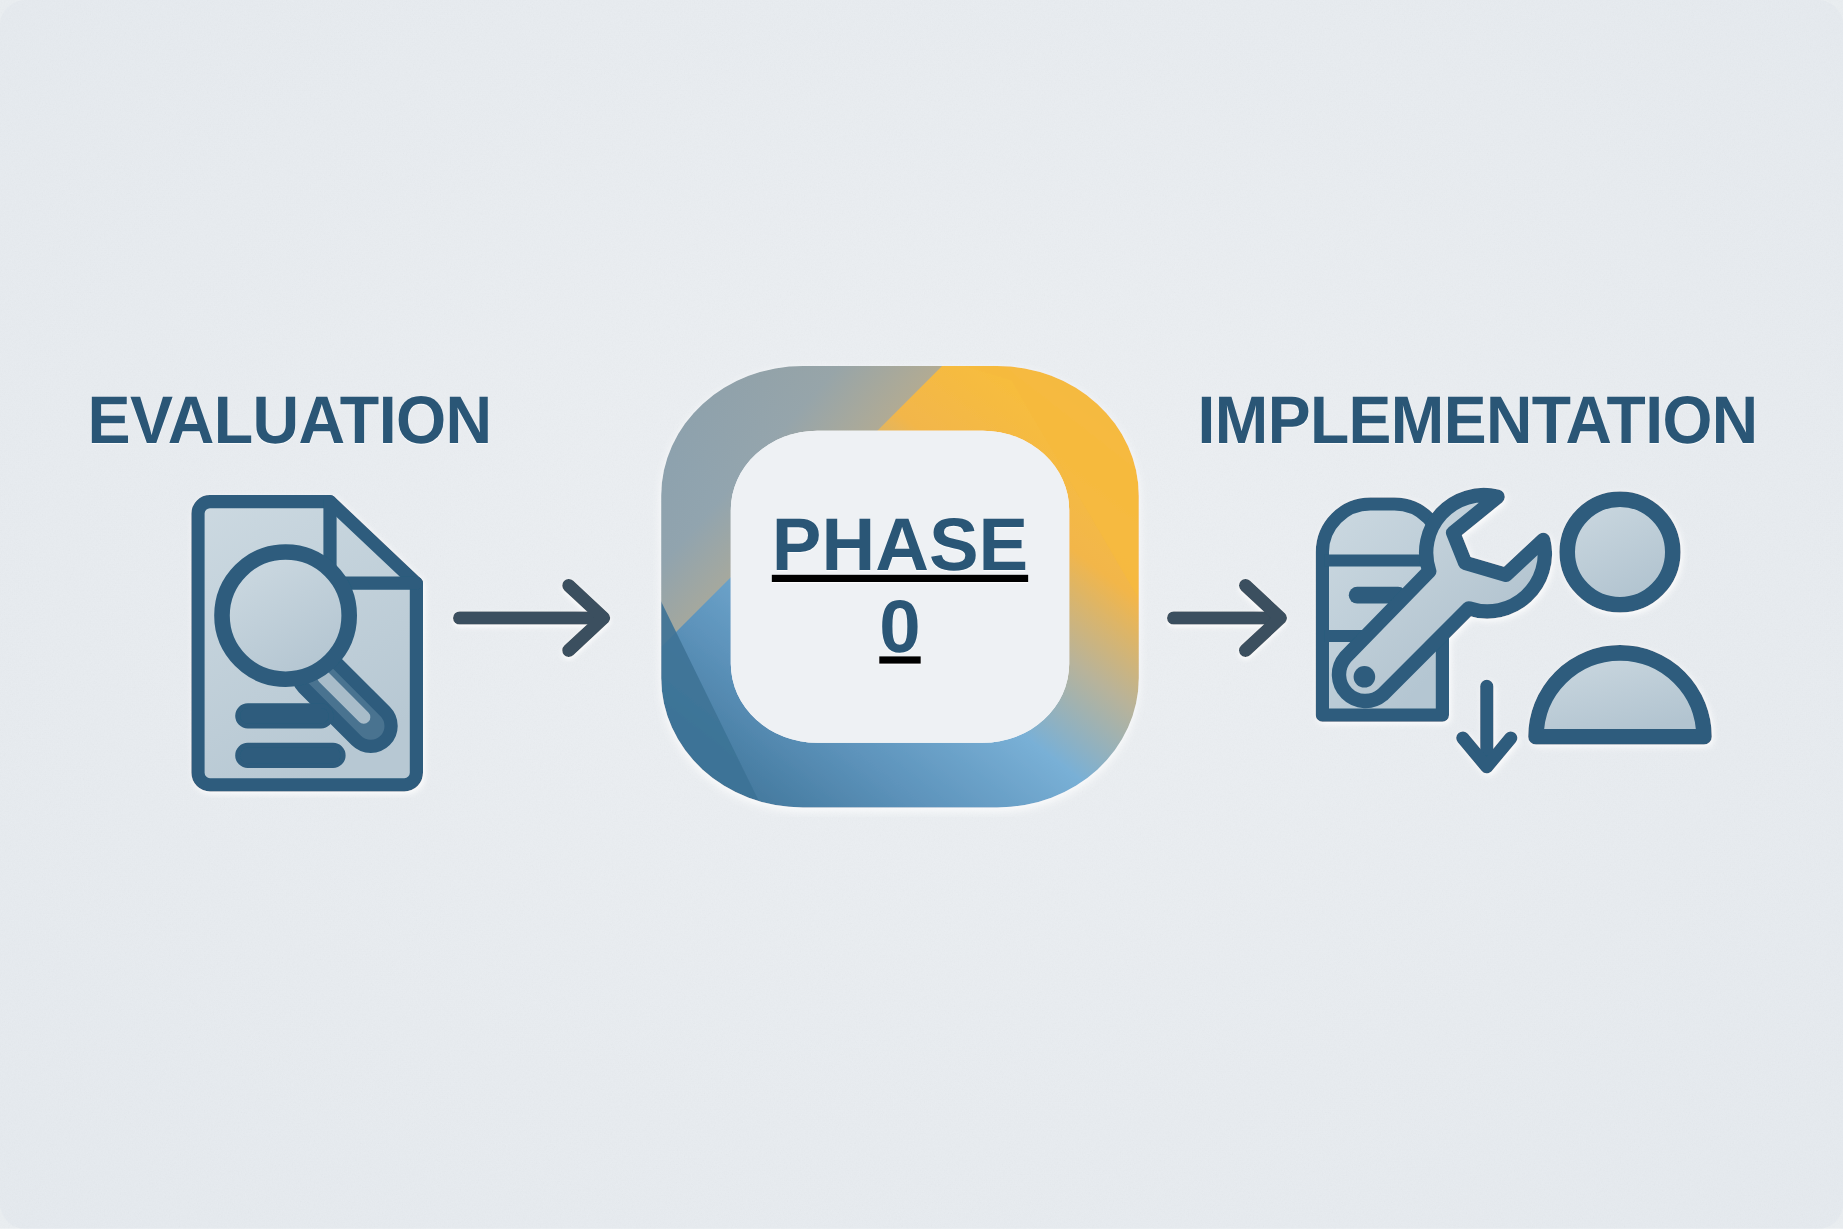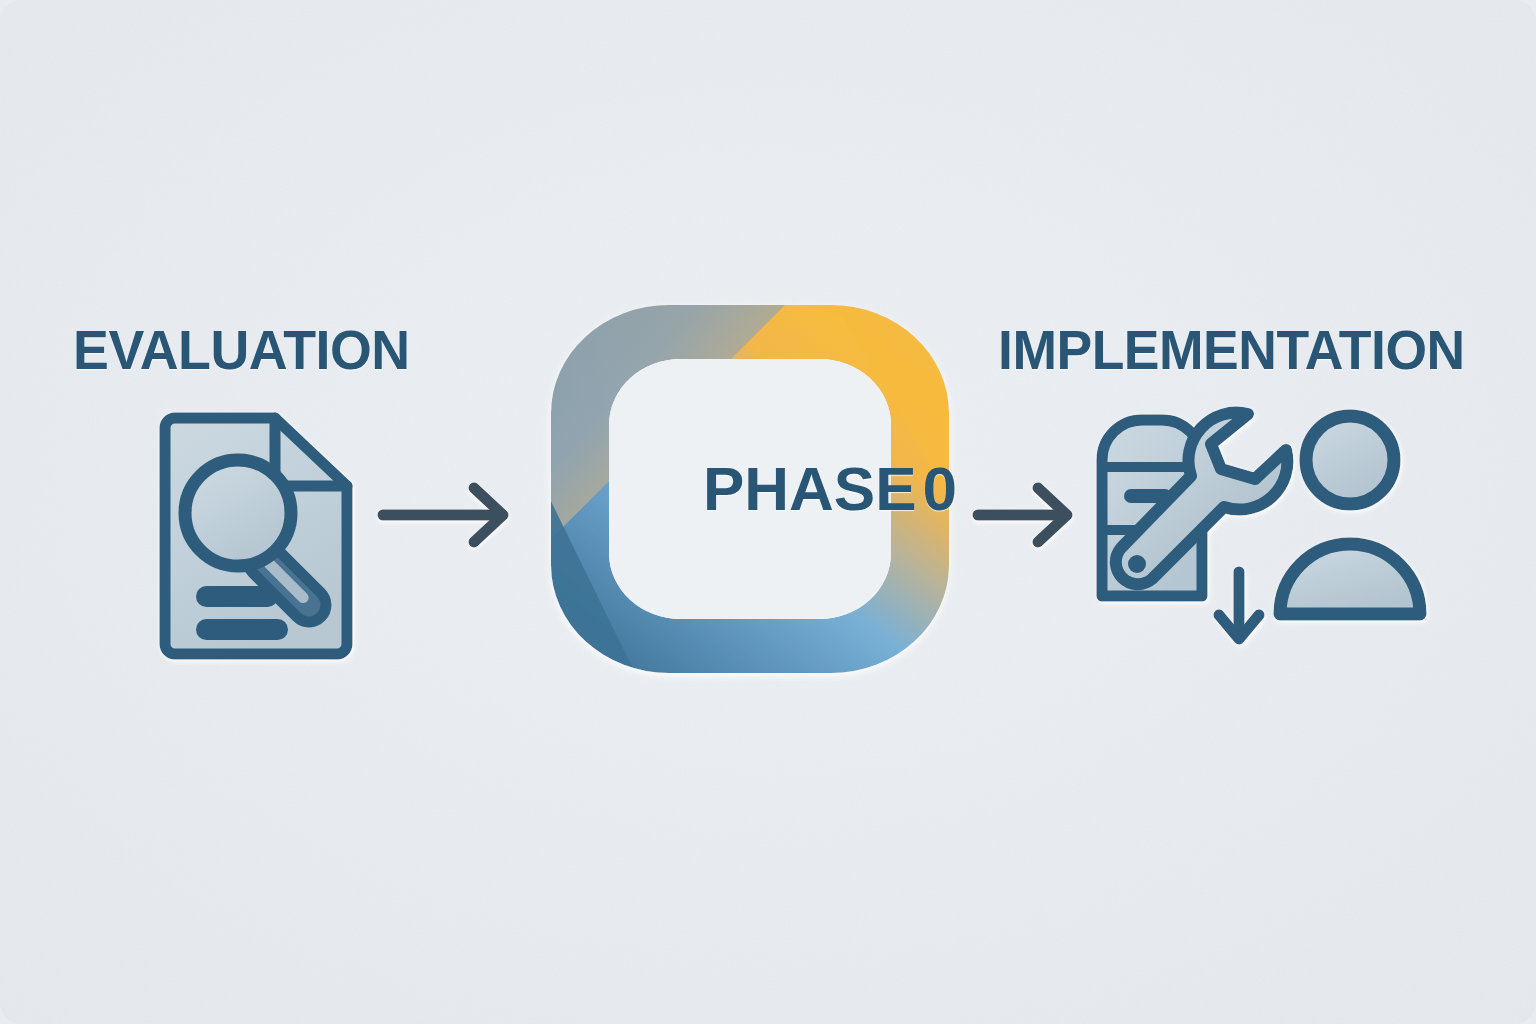--- a/index.html
+++ b/index.html
@@ -99,25 +99,26 @@
     width: 414px;
     height: 384px;
   }
   #phase-text {
     position: absolute;
     left: 543px;
     top: 297px;
     width: 414px;
     height: 384px;
     display: flex;
-    flex-direction: row;
+    flex-direction: column;
     align-items: center;
-    justify-content: flex-end;
+    justify-content: center;
     gap: 6px;
     pointer-events: none;
+    text-decoration: underline;
   }
   #phase-word {
     font-family: "Liberation Sans", sans-serif;
     font-weight: 700;
     font-size: 62px;
     line-height: 1;
     color: #2a5676;
     letter-spacing: 0px;
     text-shadow: 0 1px 1px rgba(255,255,255,0.8);
   }

